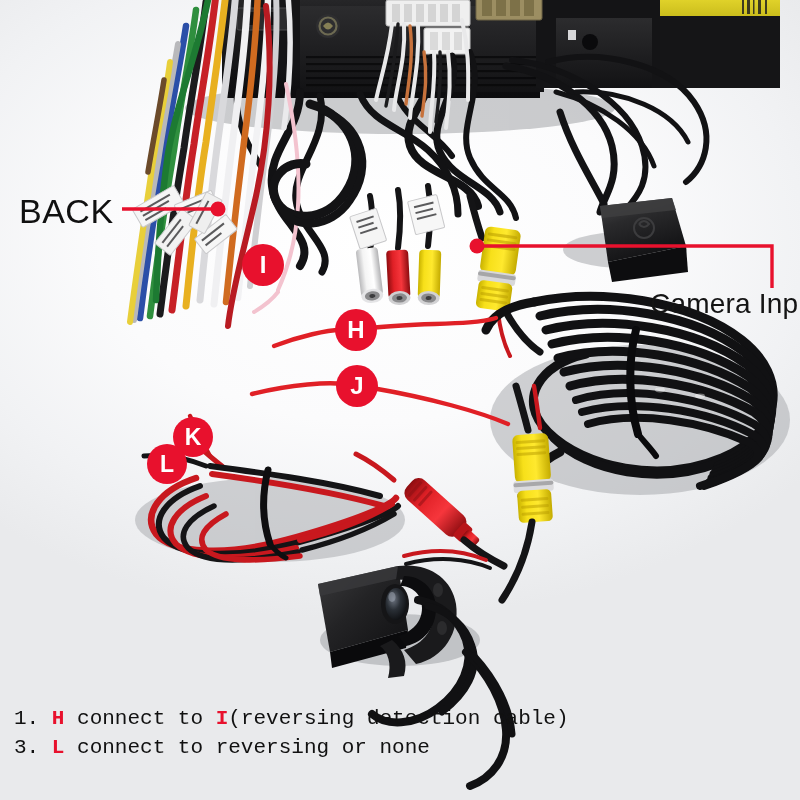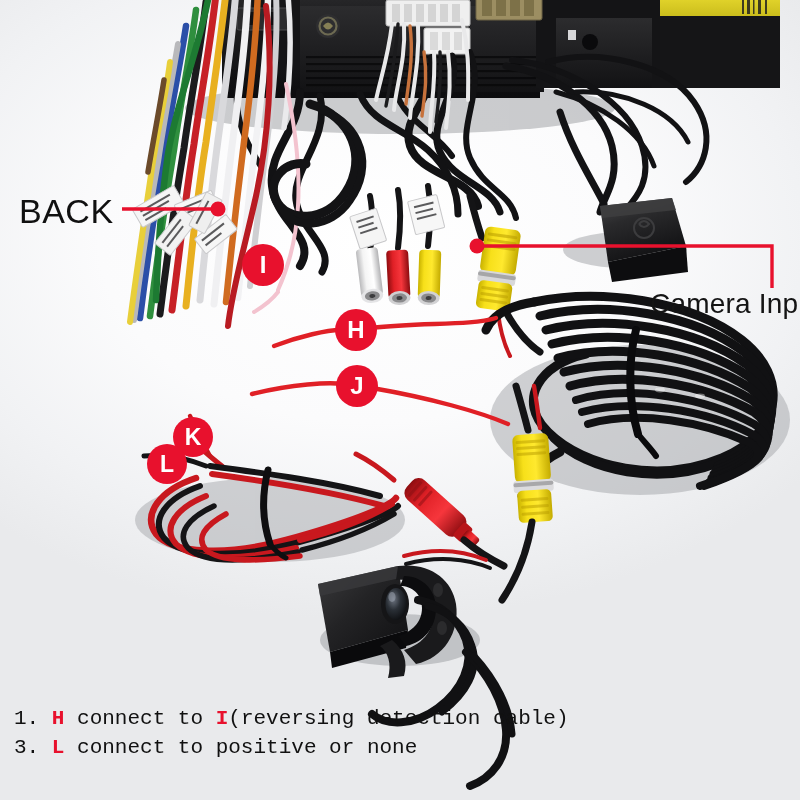--- a/index.html
+++ b/index.html
@@ -522,16 +522,16 @@
   <div class="badge" id="badge-l" style="left:147px;top:444px;width:40px;height:40px;font-size:23px;">
     <span>L</span>
   </div>
 
   <div class="textlabel" id="label-back">BACK</div>
 
   <div class="textlabel" id="label-camera-input">Camera Input</div>
 
   <div id="instructions">
       <span class="ln"><span>1.</span><span> </span><span class="hl">H</span><span> connect to </span><span class="hl">I</span><span>(reversing detection cable)</span></span>
-      <span class="ln"><span>3.</span><span> </span><span class="hl">L</span><span> connect to positive or none</span></span>
+      <span class="ln"><span>3.</span><span> </span><span class="hl">L</span><span> connect to reversing or none</span></span>
     </div>
 
 </div>
 
 </body></html>

